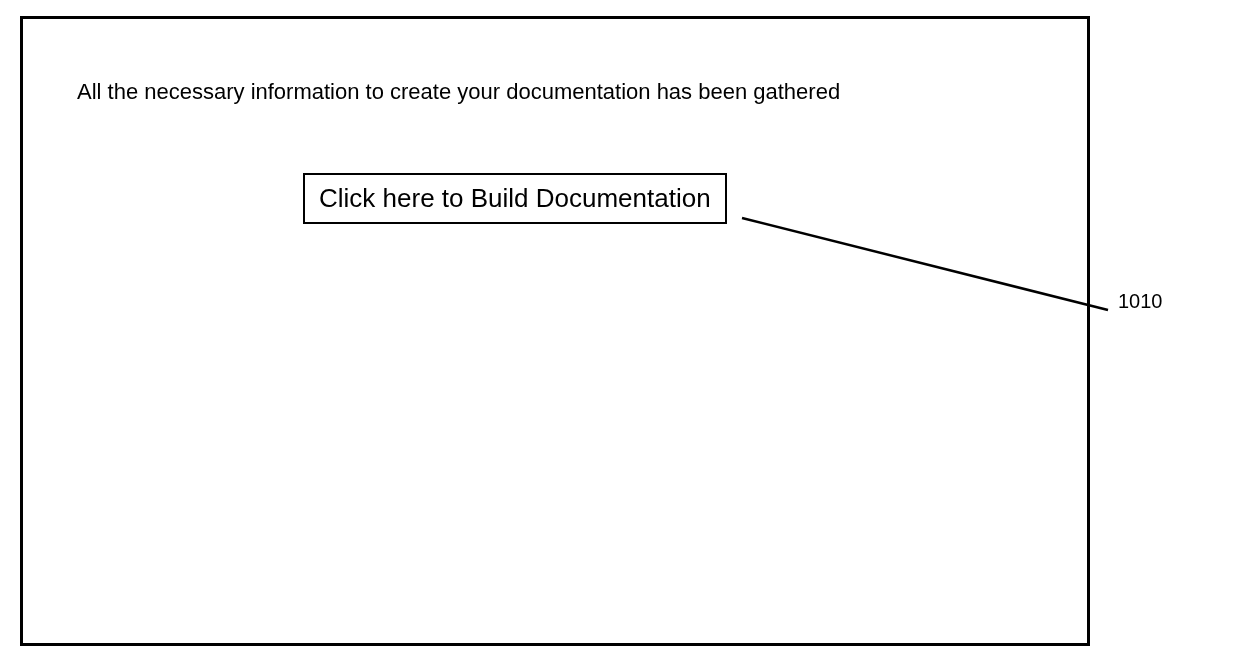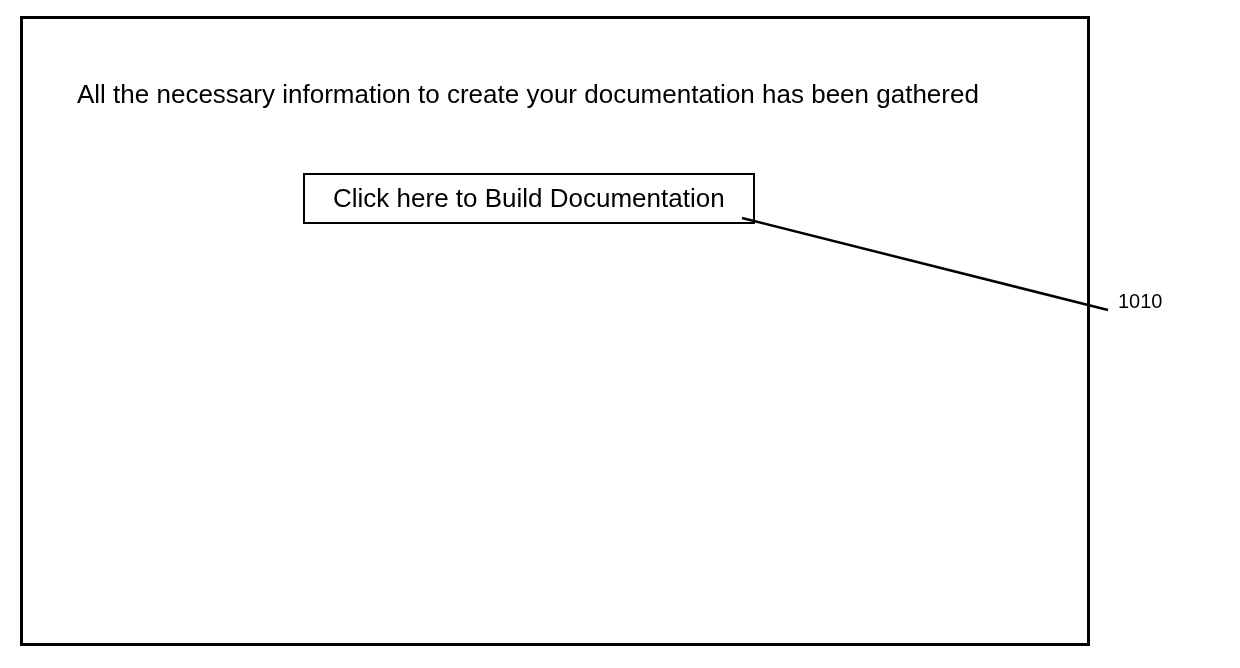--- a/index.html
+++ b/index.html
@@ -20,31 +20,31 @@
       top: 16px;
       width: 1070px;
       height: 630px;
       border: 3px solid #000;
       background: #fff;
     }
     .message {
       position: absolute;
       left: 54px;
       top: 60px;
-      font-size: 26px;
+      font-size: 22px;
       color: #000;
       white-space: nowrap;
     }
     .build-btn {
       position: absolute;
       left: 280px;
       top: 154px;
       border: 2px solid #000;
       background: #fff;
-      padding: 8px 28px;
+      padding: 8px 14px;
       font-size: 26px;
       font-family: Arial, Helvetica, sans-serif;
       cursor: pointer;
       line-height: 1.2;
     }
     .callout-label {
       position: absolute;
       left: 1118px;
       top: 290px;
       font-size: 20px;

